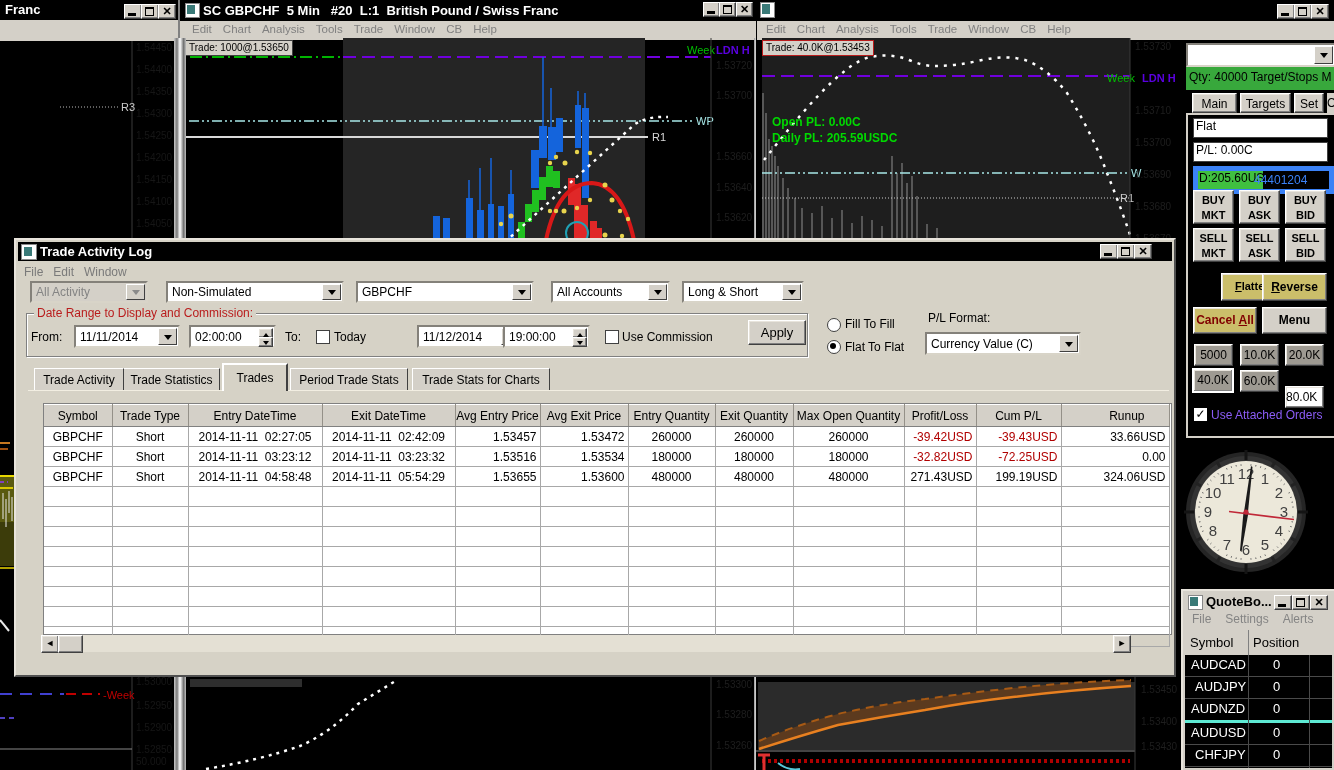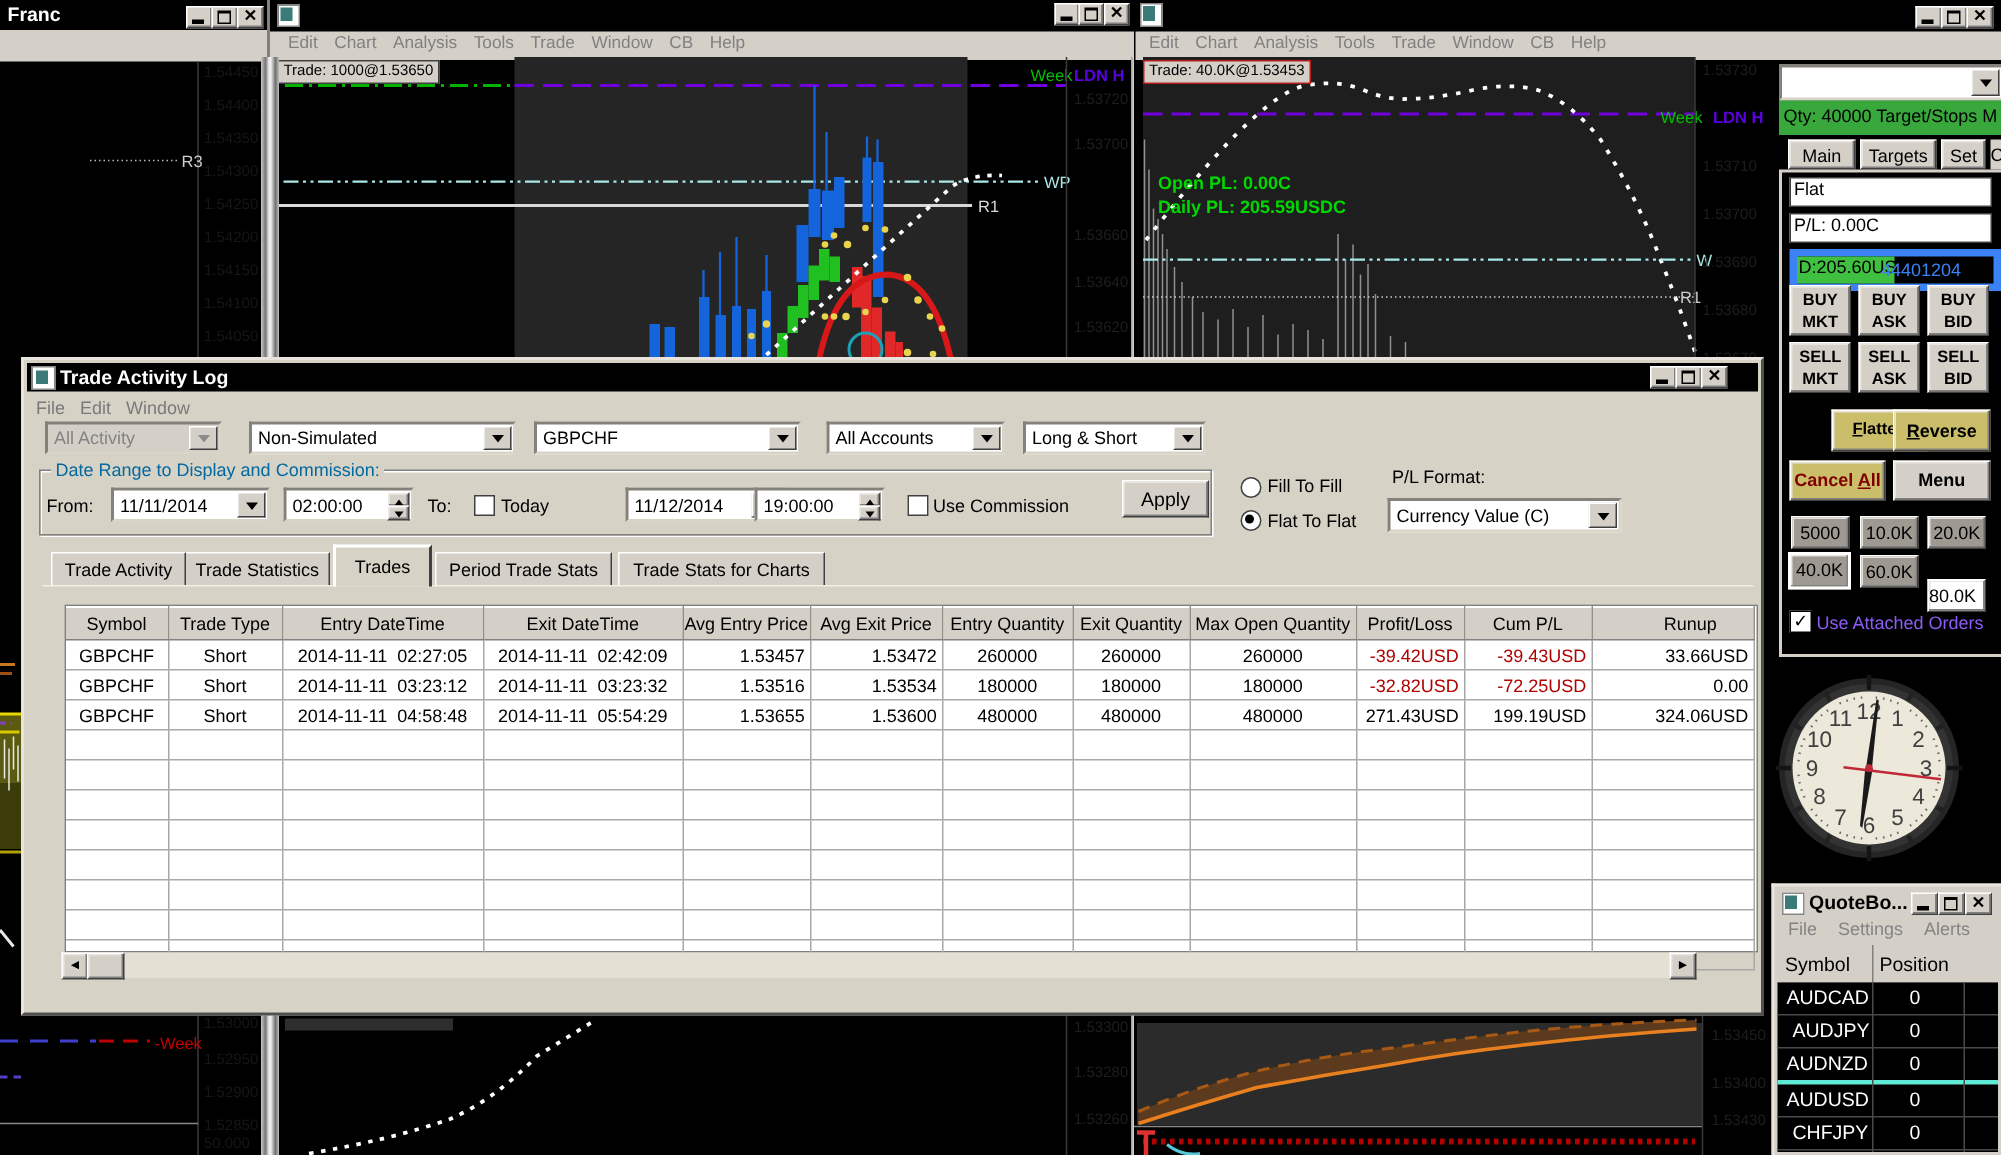--- a/index.html
+++ b/index.html
@@ -97,20 +97,21 @@
     </g>
     <line x1="0" y1="677" x2="14" y2="677" stroke="#5040c0" stroke-width="2" stroke-dasharray="5,4"></line>
   </svg>
 </div>
 
 <div class="abs" style="left:180px;top:0;width:576px;height:770px;background:#000;">
   <div class="abs titlebar" style="left:0;top:0;width:576px;height:21px;">
     <span class="abs" style="left:5px;top:3px;width:13px;height:13px;background:#fff;border:1px solid #888;">
       <span class="abs" style="left:1px;top:1px;width:8px;height:9px;background:#3a7a78;"></span>
     </span>
+    <span style="position:absolute;left:23px;top:3px;">SC GBPCHF&nbsp; 5 Min&nbsp;&nbsp; #20&nbsp; L:1&nbsp; British Pound / Swiss Franc</span>
     <span class="winbtn" style="position:absolute;left:523px;top:2px;width:15px;">
         <i class="gmin"></i>
       </span>
     <span class="winbtn" style="position:absolute;left:539px;top:2px;width:15px;">
         <i class="gmax"></i>
       </span>
     <span class="winbtn" style="position:absolute;left:556px;top:2px;width:15px;">✕</span>
   </div>
   <div class="abs menubar" style="left:0;top:21px;width:576px;height:17px;padding-top:2px;">
     <span style="margin-left:12px;">Edit</span><span>Chart</span><span>Analysis</span><span>Tools</span><span>Trade</span><span>Window</span><span>CB</span><span>Help</span>
@@ -518,21 +519,21 @@
   </div>
   <div class="abs" style="left:8px;top:25px;color:#7a7a7a;font-size:12px;">File&nbsp;&nbsp;&nbsp;Edit&nbsp;&nbsp;&nbsp;Window</div>
 
   <div class="abs combo" style="left:14px;top:41px;width:118px;height:22px;background:#d4d0c8;color:#848484;padding:2px 0 0 4px;box-sizing:border-box;">All Activity<span class="arrowbtn dis"></span></div>
   <div class="abs combo" style="left:150px;top:41px;width:178px;height:22px;padding:2px 0 0 4px;box-sizing:border-box;">Non-Simulated<span class="arrowbtn"></span></div>
   <div class="abs combo" style="left:340px;top:41px;width:178px;height:22px;padding:2px 0 0 4px;box-sizing:border-box;">GBPCHF<span class="arrowbtn"></span></div>
   <div class="abs combo" style="left:535px;top:41px;width:119px;height:22px;padding:2px 0 0 4px;box-sizing:border-box;">All Accounts<span class="arrowbtn"></span></div>
   <div class="abs combo" style="left:666px;top:41px;width:122px;height:22px;padding:2px 0 0 4px;box-sizing:border-box;">Long &amp; Short<span class="arrowbtn"></span></div>
 
   <div class="abs" style="left:10px;top:73px;width:780px;height:42px;border:1px solid #808080;box-shadow:1px 1px 0 #fff inset, 1px 1px 0 #fff;"></div>
-  <div class="abs" style="left:18px;top:66px;background:#d6d2c6;font-size:12px;color:#0369a1;padding:0 3px;">Date Range to Display and Commission:</div>
+  <div class="abs" style="left:18px;top:66px;background:#d6d2c6;font-size:12px;color:#b91c1c;padding:0 3px;">Date Range to Display and Commission:</div>
   <div class="abs" style="left:15px;top:90px;font-size:12px;color:#000;">From:</div>
   <div class="abs combo" style="left:58px;top:85px;width:106px;height:23px;padding:3px 0 0 4px;box-sizing:border-box;">11/11/2014<span class="arrowbtn"></span></div>
   <div class="abs combo" style="left:173px;top:85px;width:87px;height:23px;padding:3px 0 0 4px;box-sizing:border-box;">02:00:00
     <span class="abs btn3d spinu" style="right:1px;top:1px;width:13px;height:8px;"></span>
     <span class="abs btn3d spind" style="right:1px;top:10px;width:13px;height:8px;"></span>
   </div>
   <div class="abs" style="left:269px;top:90px;font-size:12px;color:#000;">To:</div>
   <div class="abs" style="left:300px;top:90px;width:12px;height:12px;background:#fff;border:1px solid #404040;"></div>
   <div class="abs" style="left:318px;top:90px;font-size:12px;color:#000;">Today</div>
   <div class="abs combo" style="left:373px;top:85px;width:106px;height:23px;padding:3px 0 0 4px;box-sizing:border-box;margin-left:28px;">11/12/2014<span class="arrowbtn"></span></div>

